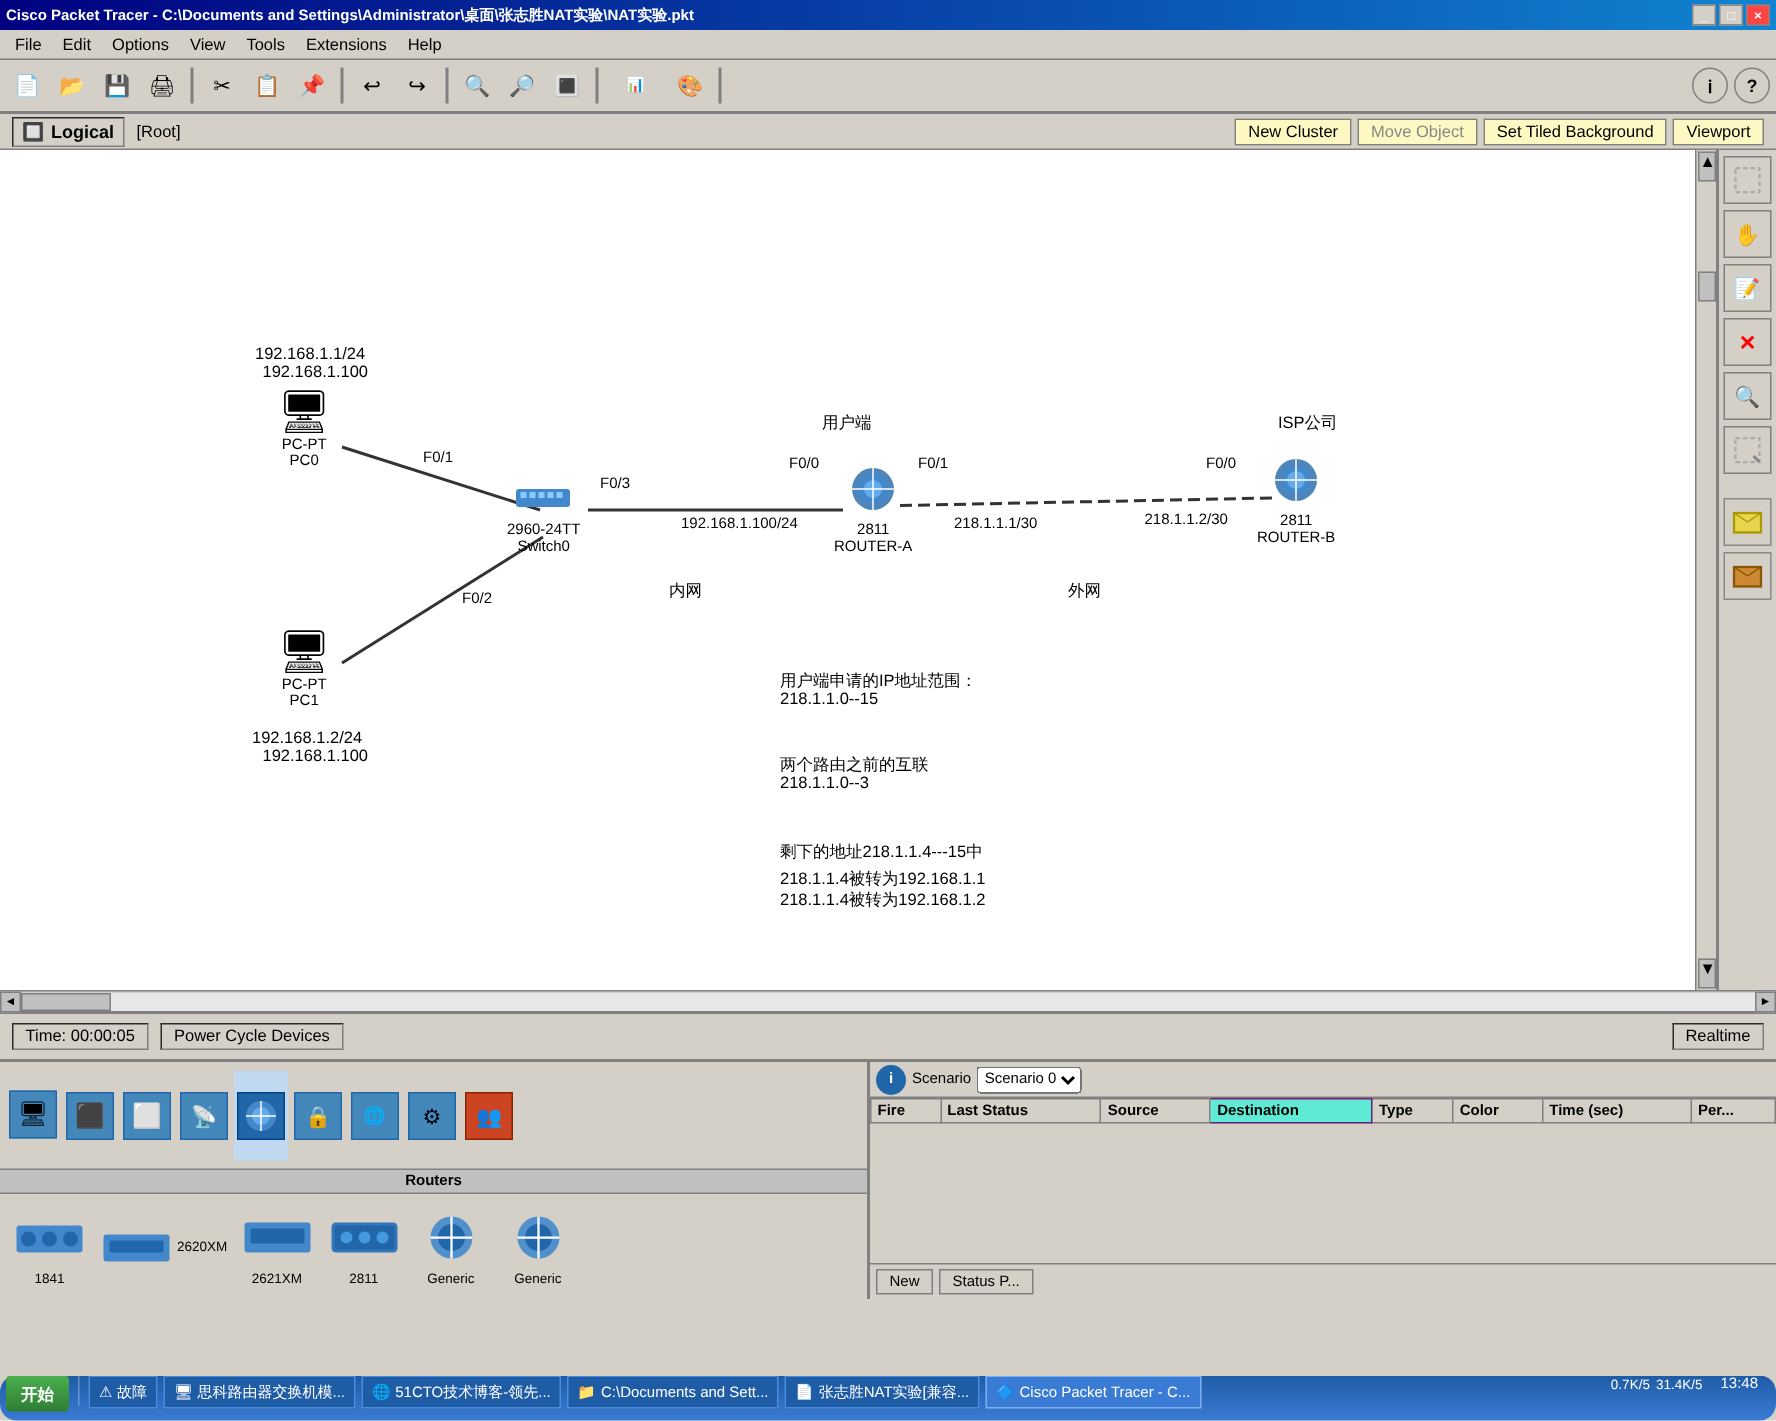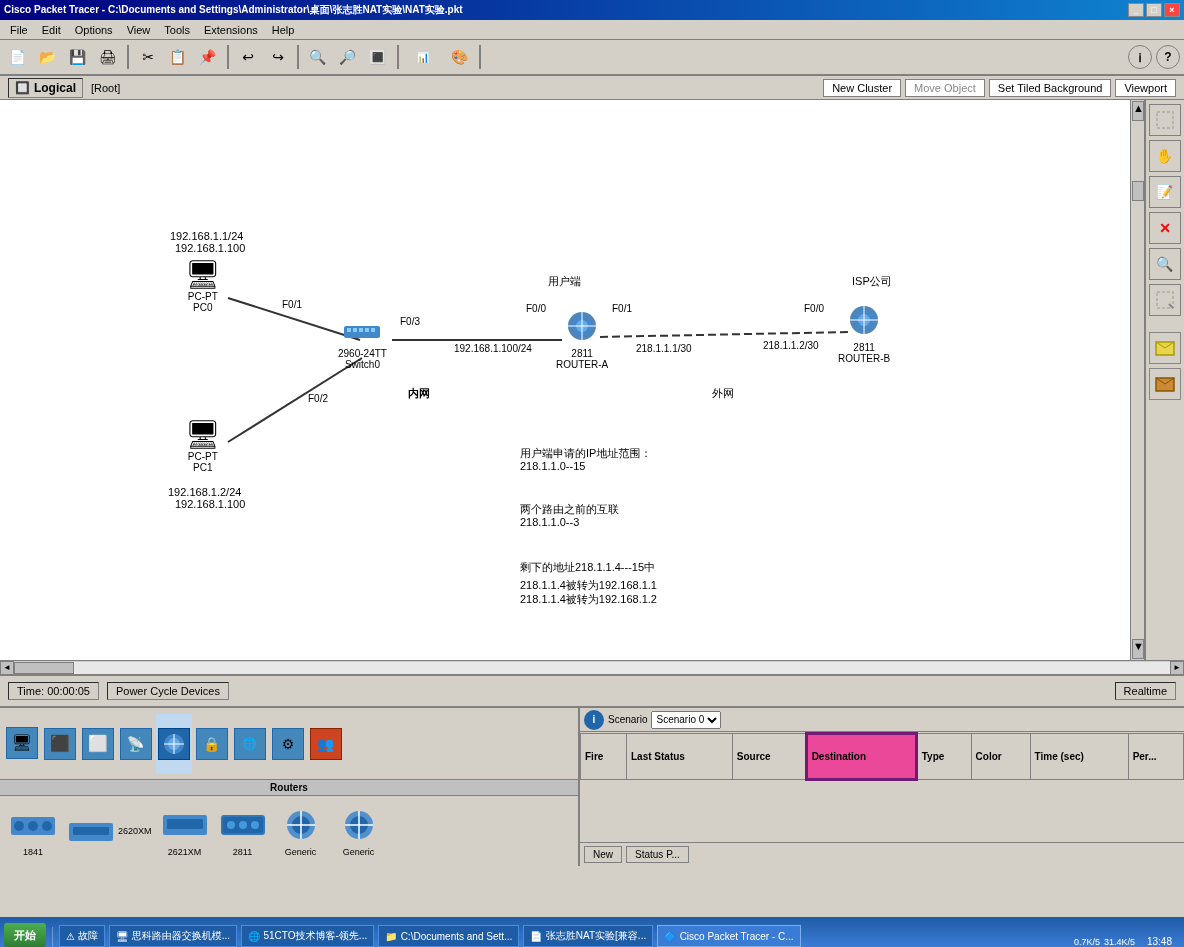--- a/index.html
+++ b/index.html
@@ -70,21 +70,21 @@
       display: flex;
       align-items: center;
       justify-content: space-between;
       border-bottom: 1px solid #808080;
       padding: 0 8px;
     }
     #topnav-left { display: flex; gap: 8px; align-items: center; }
     #topnav-right { display: flex; gap: 4px; align-items: center; }
     .topnav-btn {
       padding: 2px 8px;
-      background: #ffffff;
+      background: #fef9c3;
       border: 1px solid #808080;
       cursor: pointer;
       font-size: 11px;
     }
 
     
     #canvas {
       flex: 1;
       background: white;
       position: relative;
@@ -215,24 +215,25 @@
     }
 
     
     #taskbar {
       position: fixed;
       bottom: 0;
       width: 1184px;
       height: 30px;
       background: linear-gradient(to bottom, #1f5ca6, #3a7bd5);
       display: flex;
-      align-items: flex-end;
+      align-items: flex-start;
       padding: 0 4px;
       gap: 4px;
       z-index: 100;
+      border-radius: 11px;
     }
     .taskbar-item {
       height: 22px;
       background: #1f5ca6;
       border: 1px solid #4a8de0;
       padding: 0 6px;
       display: flex;
       align-items: center;
       color: white;
       font-size: 10px;
@@ -459,21 +460,21 @@
       <div class="device-name">PC-PT<br>PC1</div>
     </div>
 
     <div class="network-label" style="left:170px;top:130px;">192.168.1.1/24</div>
     <div class="network-label" style="left:175px;top:142px;">192.168.1.100</div>
     <div class="network-label" style="left:168px;top:386px;">192.168.1.2/24</div>
     <div class="network-label" style="left:175px;top:398px;">192.168.1.100</div>
 
     <div class="network-label" style="left:548px;top:174px;">用户端</div>
     <div class="network-label" style="left:852px;top:174px;">ISP公司</div>
-    <div class="network-label" style="left:408px;top:286px;font-weight:bold;">内网</div>
+    <div class="network-label" style="left:446px;top:286px;">内网</div>
     <div class="network-label" style="left:712px;top:286px;">外网</div>
 
     <div class="network-label" style="left:520px;top:346px;text-align:center;">用户端申请的IP地址范围：</div>
     <div class="network-label" style="left:520px;top:360px;text-align:right;">218.1.1.0--15</div>
     <div class="network-label" style="left:520px;top:402px;text-align:left;">两个路由之前的互联</div>
     <div class="network-label" style="left:520px;top:416px;text-align:left;">218.1.1.0--3</div>
     <div class="network-label" style="left:520px;top:460px;text-align:left;">剩下的地址218.1.1.4---15中</div>
     <div class="network-label" style="left:520px;top:478px;text-align:left;">218.1.1.4被转为192.168.1.1</div>
     <div class="network-label" style="left:520px;top:492px;text-align:left;">218.1.1.4被转为192.168.1.2</div>
 
@@ -658,21 +659,21 @@
       </select>
     </div>
 
     <div id="scenario-table" style="flex:1;overflow:auto;">
       <table style="width:100%;border-collapse:collapse;font-size:10px;">
         <thead>
           <tr>
             <th style="background:#d4d0c8;border:1px solid #808080;padding:2px 4px;">Fire</th>
             <th style="background:#d4d0c8;border:1px solid #808080;padding:2px 4px;">Last Status</th>
             <th style="background:#d4d0c8;border:1px solid #808080;padding:2px 4px;">Source</th>
-            <th style="background:#ec4899;border:3px solid #701a75;padding:16px 4px;">Destination</th>
+            <th style="background:#5eead4;border:1px solid #701a75;padding:2px 4px;">Destination</th>
             <th style="background:#d4d0c8;border:1px solid #808080;padding:2px 4px;">Type</th>
             <th style="background:#d4d0c8;border:1px solid #808080;padding:2px 4px;">Color</th>
             <th style="background:#d4d0c8;border:1px solid #808080;padding:2px 4px;">Time (sec)</th>
             <th style="background:#d4d0c8;border:1px solid #808080;padding:2px 4px;">Per...</th>
           </tr>
         </thead>
         <tbody id="scenario-tbody">
         </tbody>
       </table>
     </div>

